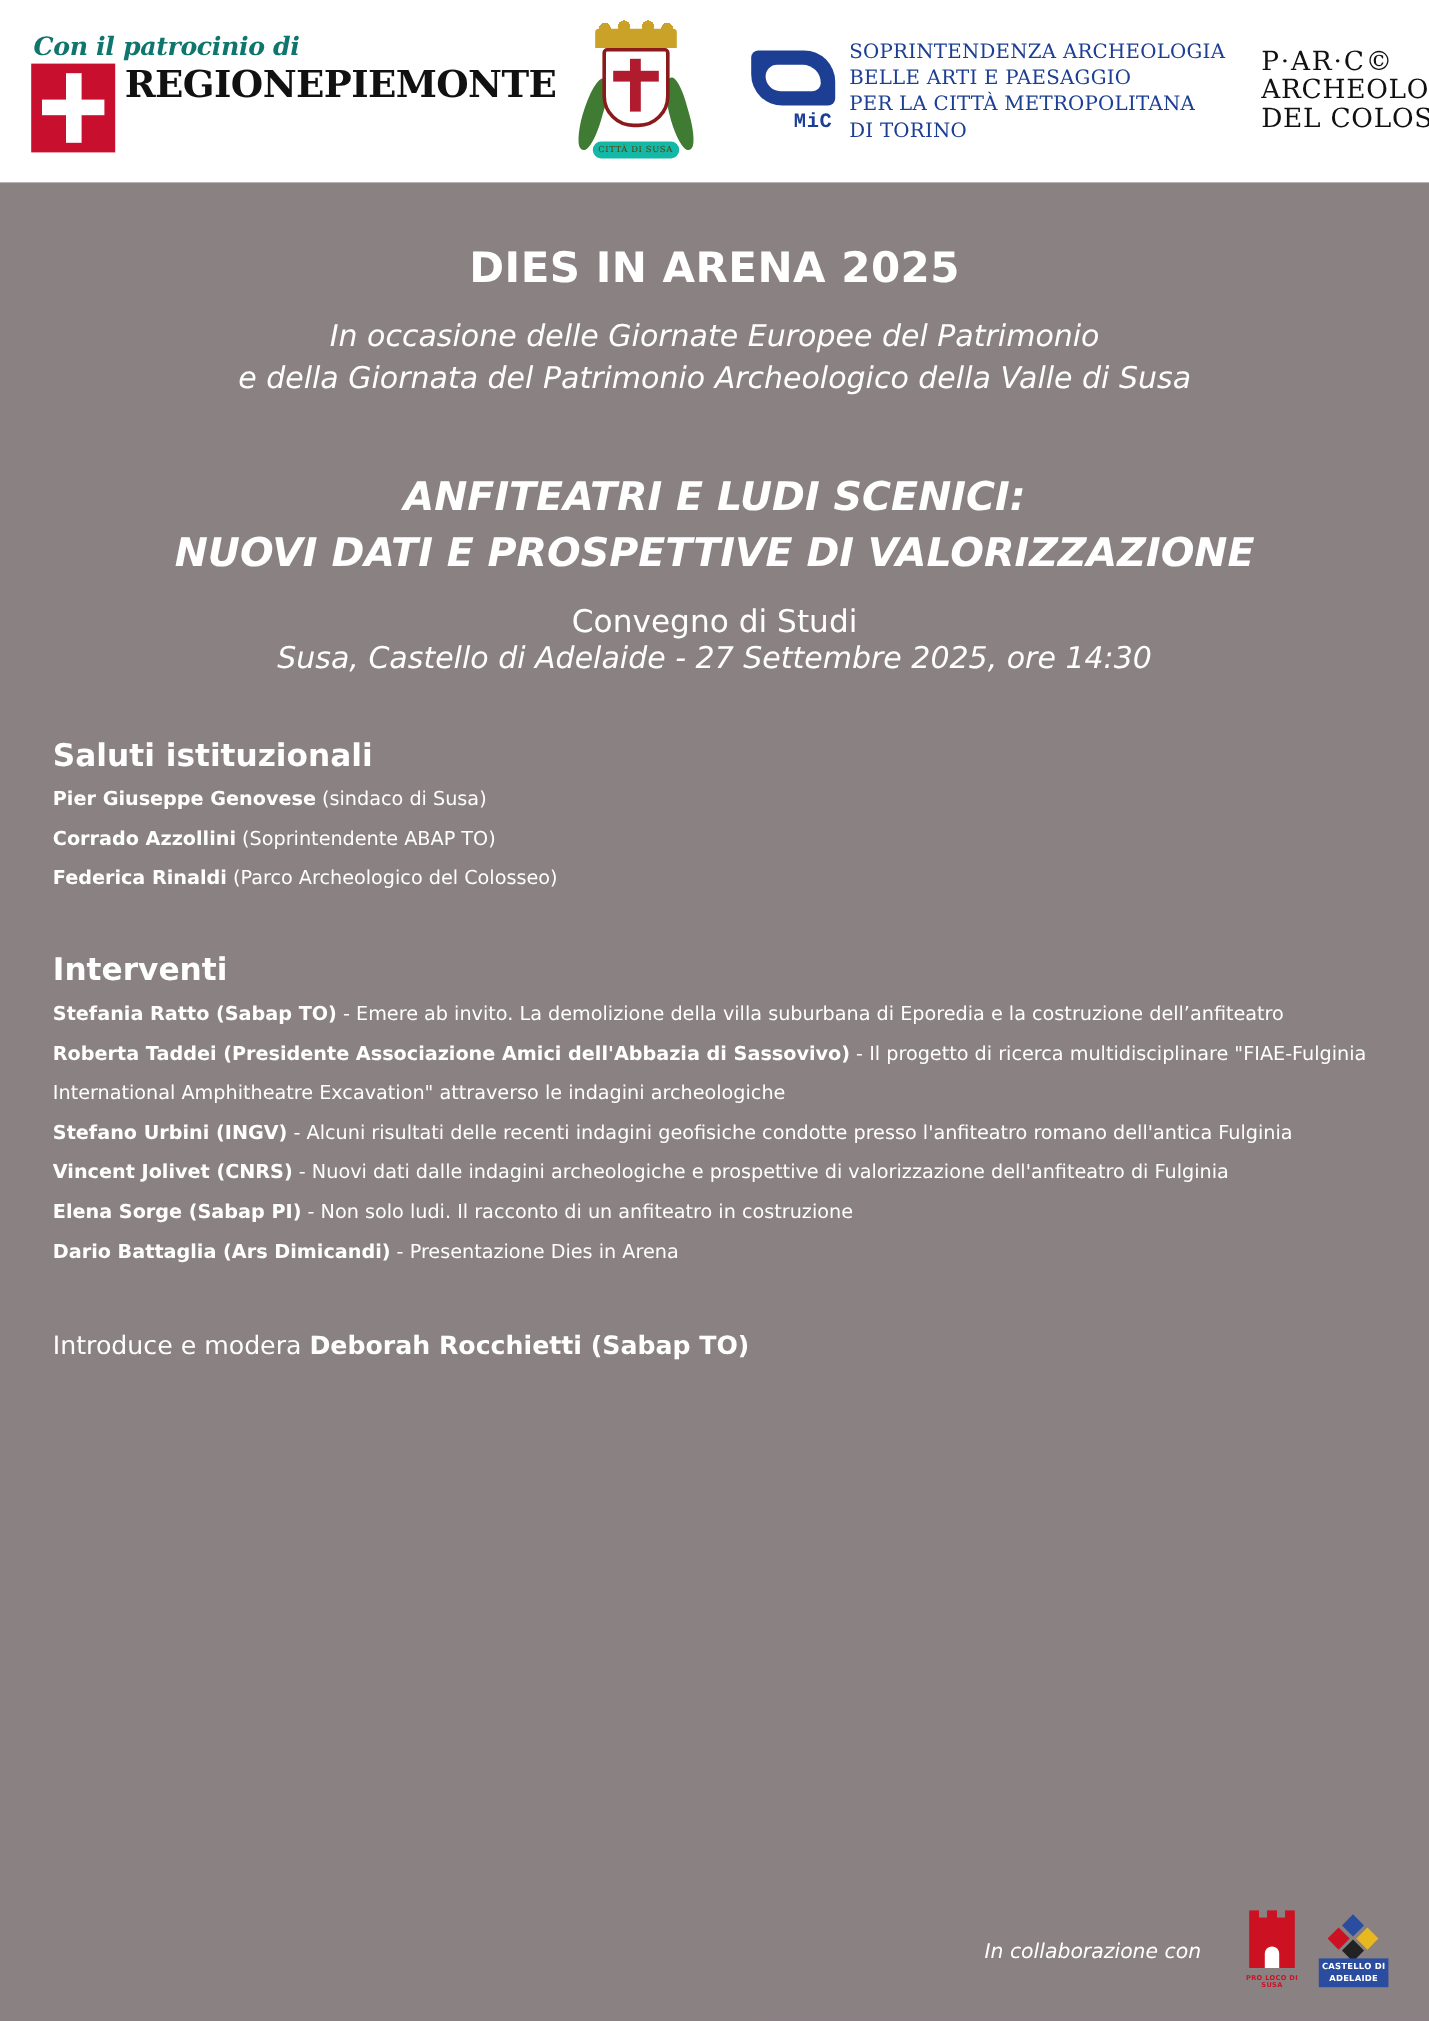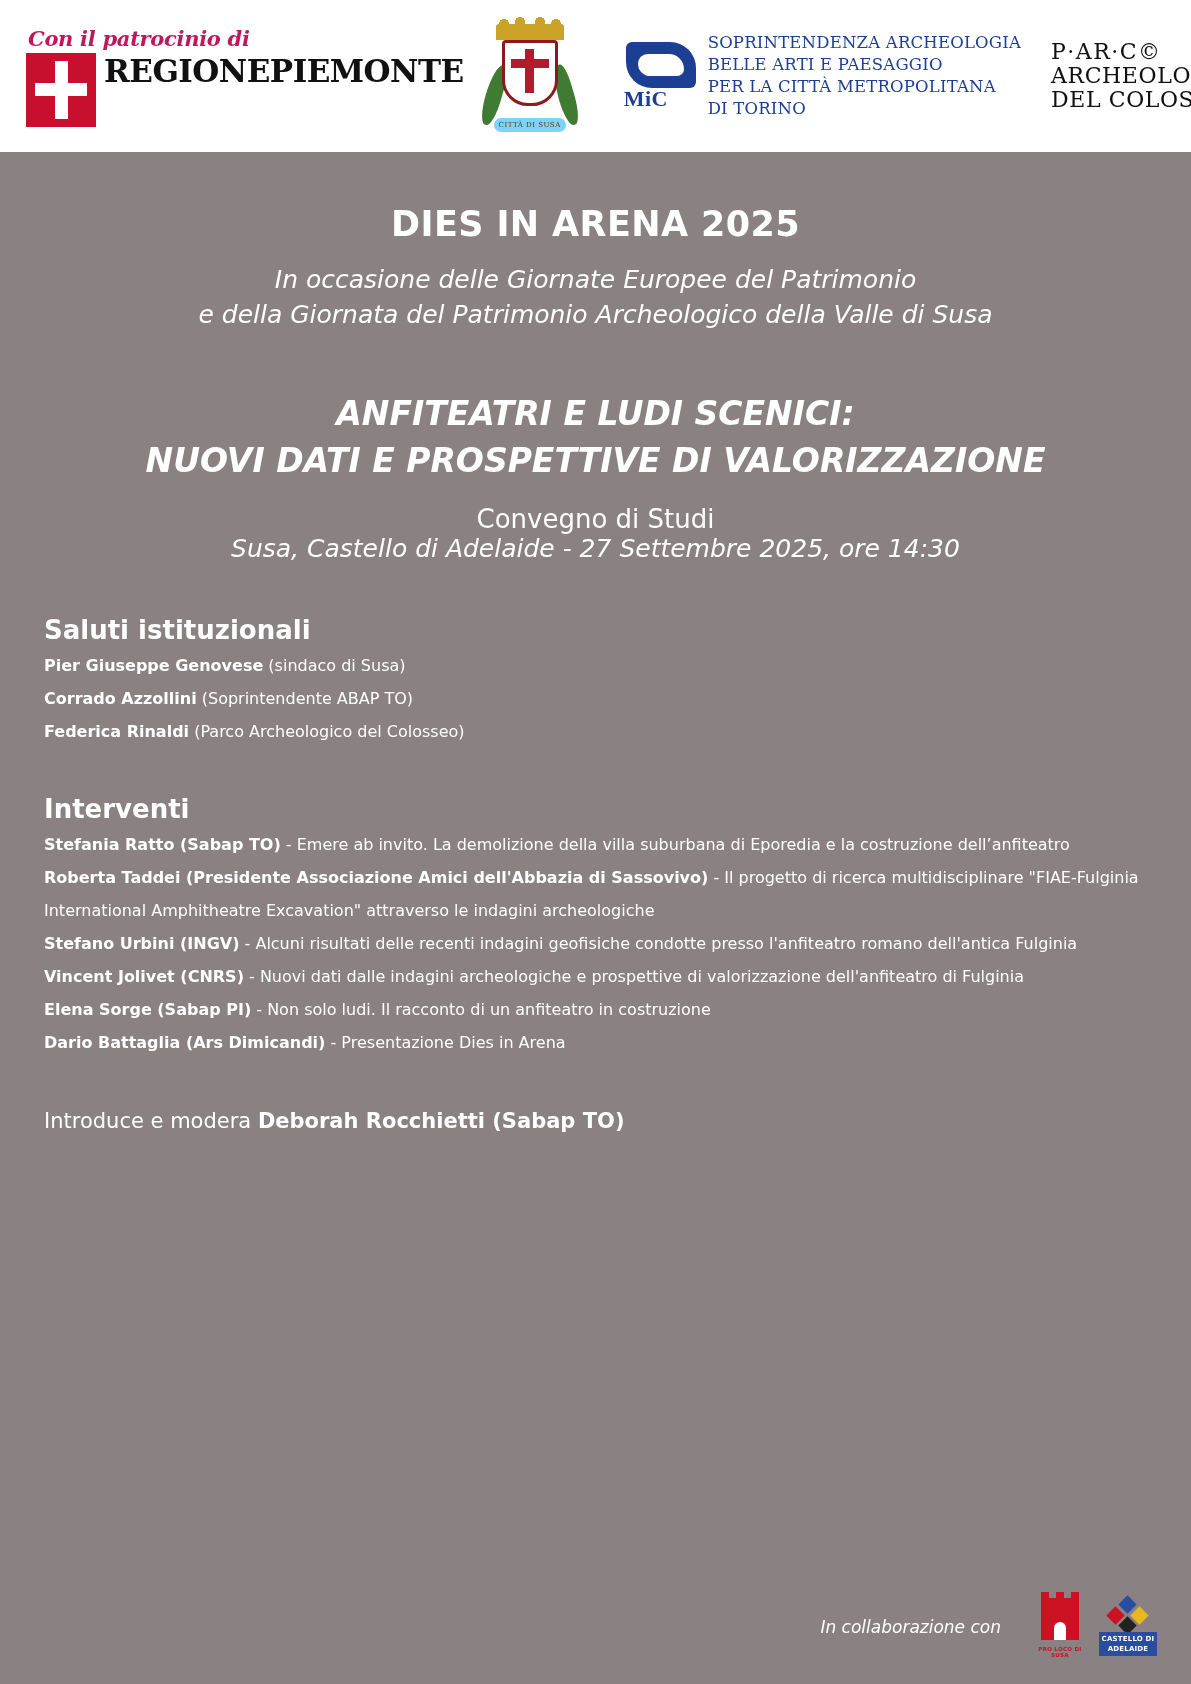--- a/index.html
+++ b/index.html
@@ -38,21 +38,21 @@
     display: flex;
     flex-direction: column;
     justify-content: center;
     margin-left: 4px;
   }
   .rp-patrocinio {
     font-family: "DejaVu Serif", "Liberation Serif", serif;
     font-weight: bold;
     font-style: italic;
     font-size: 21px;
-    color: #be185d;
+    color: #0f766e;
     letter-spacing: -0.3px;
     margin-bottom: 2px;
     margin-left: 2px;
   }
   .rp-row {
     display: flex;
     align-items: stretch;
   }
   .rp-flag {
     width: 70px;
@@ -161,21 +161,21 @@
     border-radius: 60% 40% 50% 50%;
   }
   .crest .leaf-l { left: 4px; transform: rotate(16deg); }
   .crest .leaf-r { right: 4px; transform: rotate(-16deg); }
   .crest .ribbon {
     position: absolute;
     bottom: 4px;
     left: 12px;
     width: 72px;
     height: 14px;
-    background: #7dd3fc;
+    background: #14b8a6;
     border-radius: 7px;
     font-size: 7px;
     color: #5a3c00;
     text-align: center;
     line-height: 14px;
     font-family: "DejaVu Serif", "Liberation Serif", serif;
     letter-spacing: 0.5px;
   }
 
   
@@ -207,23 +207,23 @@
     width: 46px;
     height: 22px;
     background: #ffffff;
     border-radius: 14px 22px 10px 18px;
   }
   .mic-mark .mic-label {
     position: absolute;
     bottom: 0;
     left: 0;
     width: 70px;
-    text-align: left;
-    font-family: Liberation Serif, serif;
-    font-size: 22px;
+    text-align: right;
+    font-family: Liberation Mono, monospace;
+    font-size: 17px;
     font-weight: bold;
     color: #1c3f94;
     letter-spacing: 0.5px;
   }
   .mic-text {
     font-family: "DejaVu Serif", "Liberation Serif", serif;
     font-size: 16.5px;
     line-height: 22px;
     color: #1c3f94;
     letter-spacing: 0.2px;

